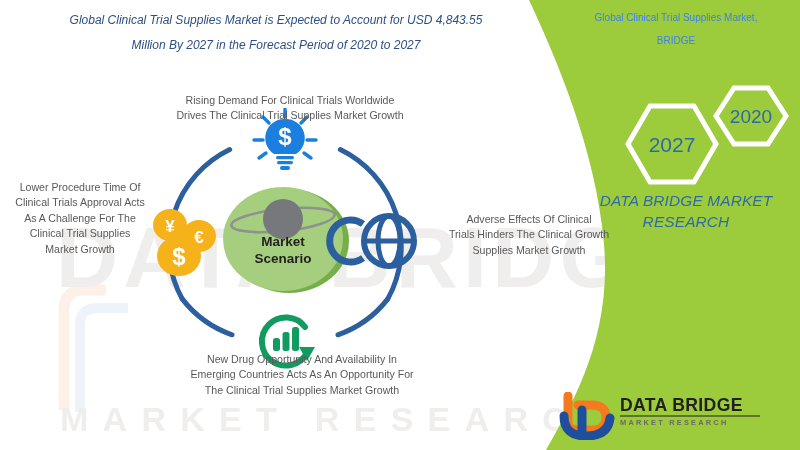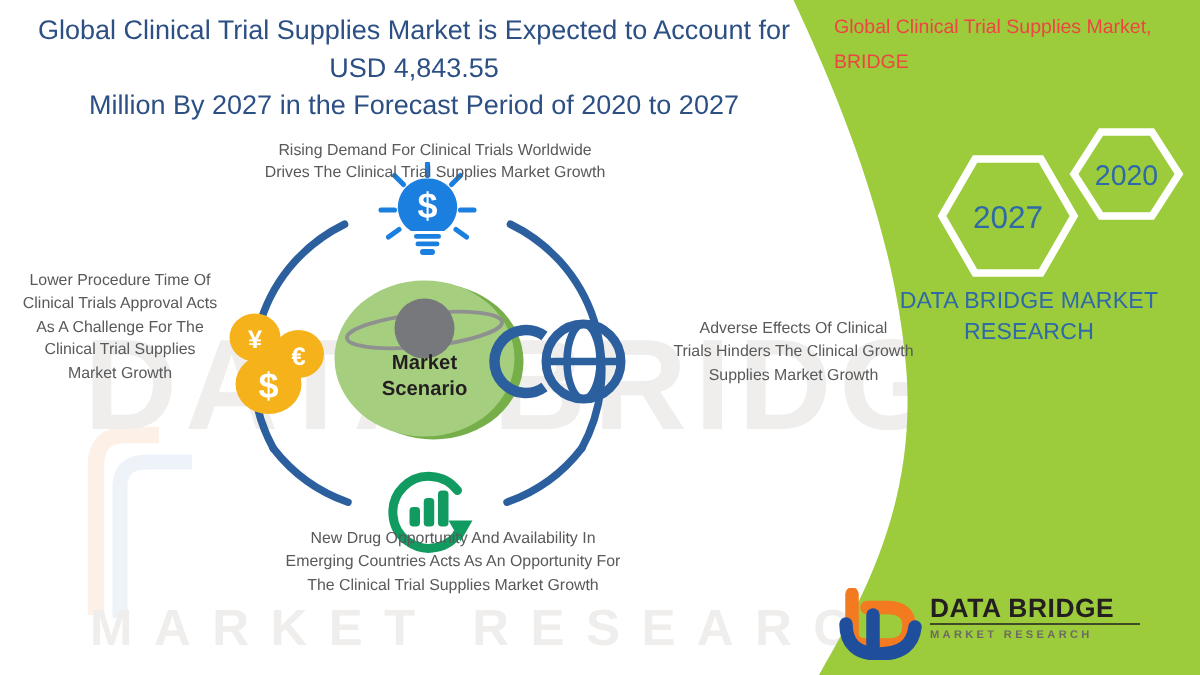--- a/index.html
+++ b/index.html
@@ -12,27 +12,27 @@
 
   
   .wm{position:absolute;color:#f0eeec;font-weight:700;letter-spacing:.02em;
       user-select:none;white-space:nowrap;}
   #wm1{left:56px;top:208px;font-size:86px;letter-spacing:.06em;}
   #wm2{left:60px;top:400px;font-size:34px;letter-spacing:.42em;}
   #wmShape{position:absolute;left:36px;top:250px;width:180px;height:170px;}
 
   
   #headline{position:absolute;left:14px;top:8px;width:524px;text-align:center;
-            color:#2c4f84;font-size:18px;line-height:25px;font-weight:400;}
-
-  
-  #panelTitle{position:absolute;left:556px;top:6px;width:240px;text-align:left;
-              color:#ef4444;font-size:13px;line-height:23px;}
+            color:#2c4f84;font-size:12px;line-height:25px;font-weight:400;font-style:italic;}
+
+  
+  #panelTitle{position:absolute;left:556px;top:6px;width:240px;text-align:center;
+              color:#3b82f6;font-size:10px;line-height:23px;}
   #dbmr{position:absolute;left:576px;top:190px;width:220px;text-align:center;
-        color:#2f6aa8;font-size:15.4px;line-height:21px;letter-spacing:.01em;}
+        color:#2f6aa8;font-size:15.4px;line-height:21px;letter-spacing:.01em;font-style:italic;}
 
   
   #hexes{position:absolute;left:620px;top:80px;width:175px;height:120px;}
 
   
   #diagram{position:absolute;left:152px;top:108px;width:266px;height:266px;}
 
   
   .callout{position:absolute;color:#58595b;font-size:10.6px;line-height:15.4px;
            text-align:center;}

